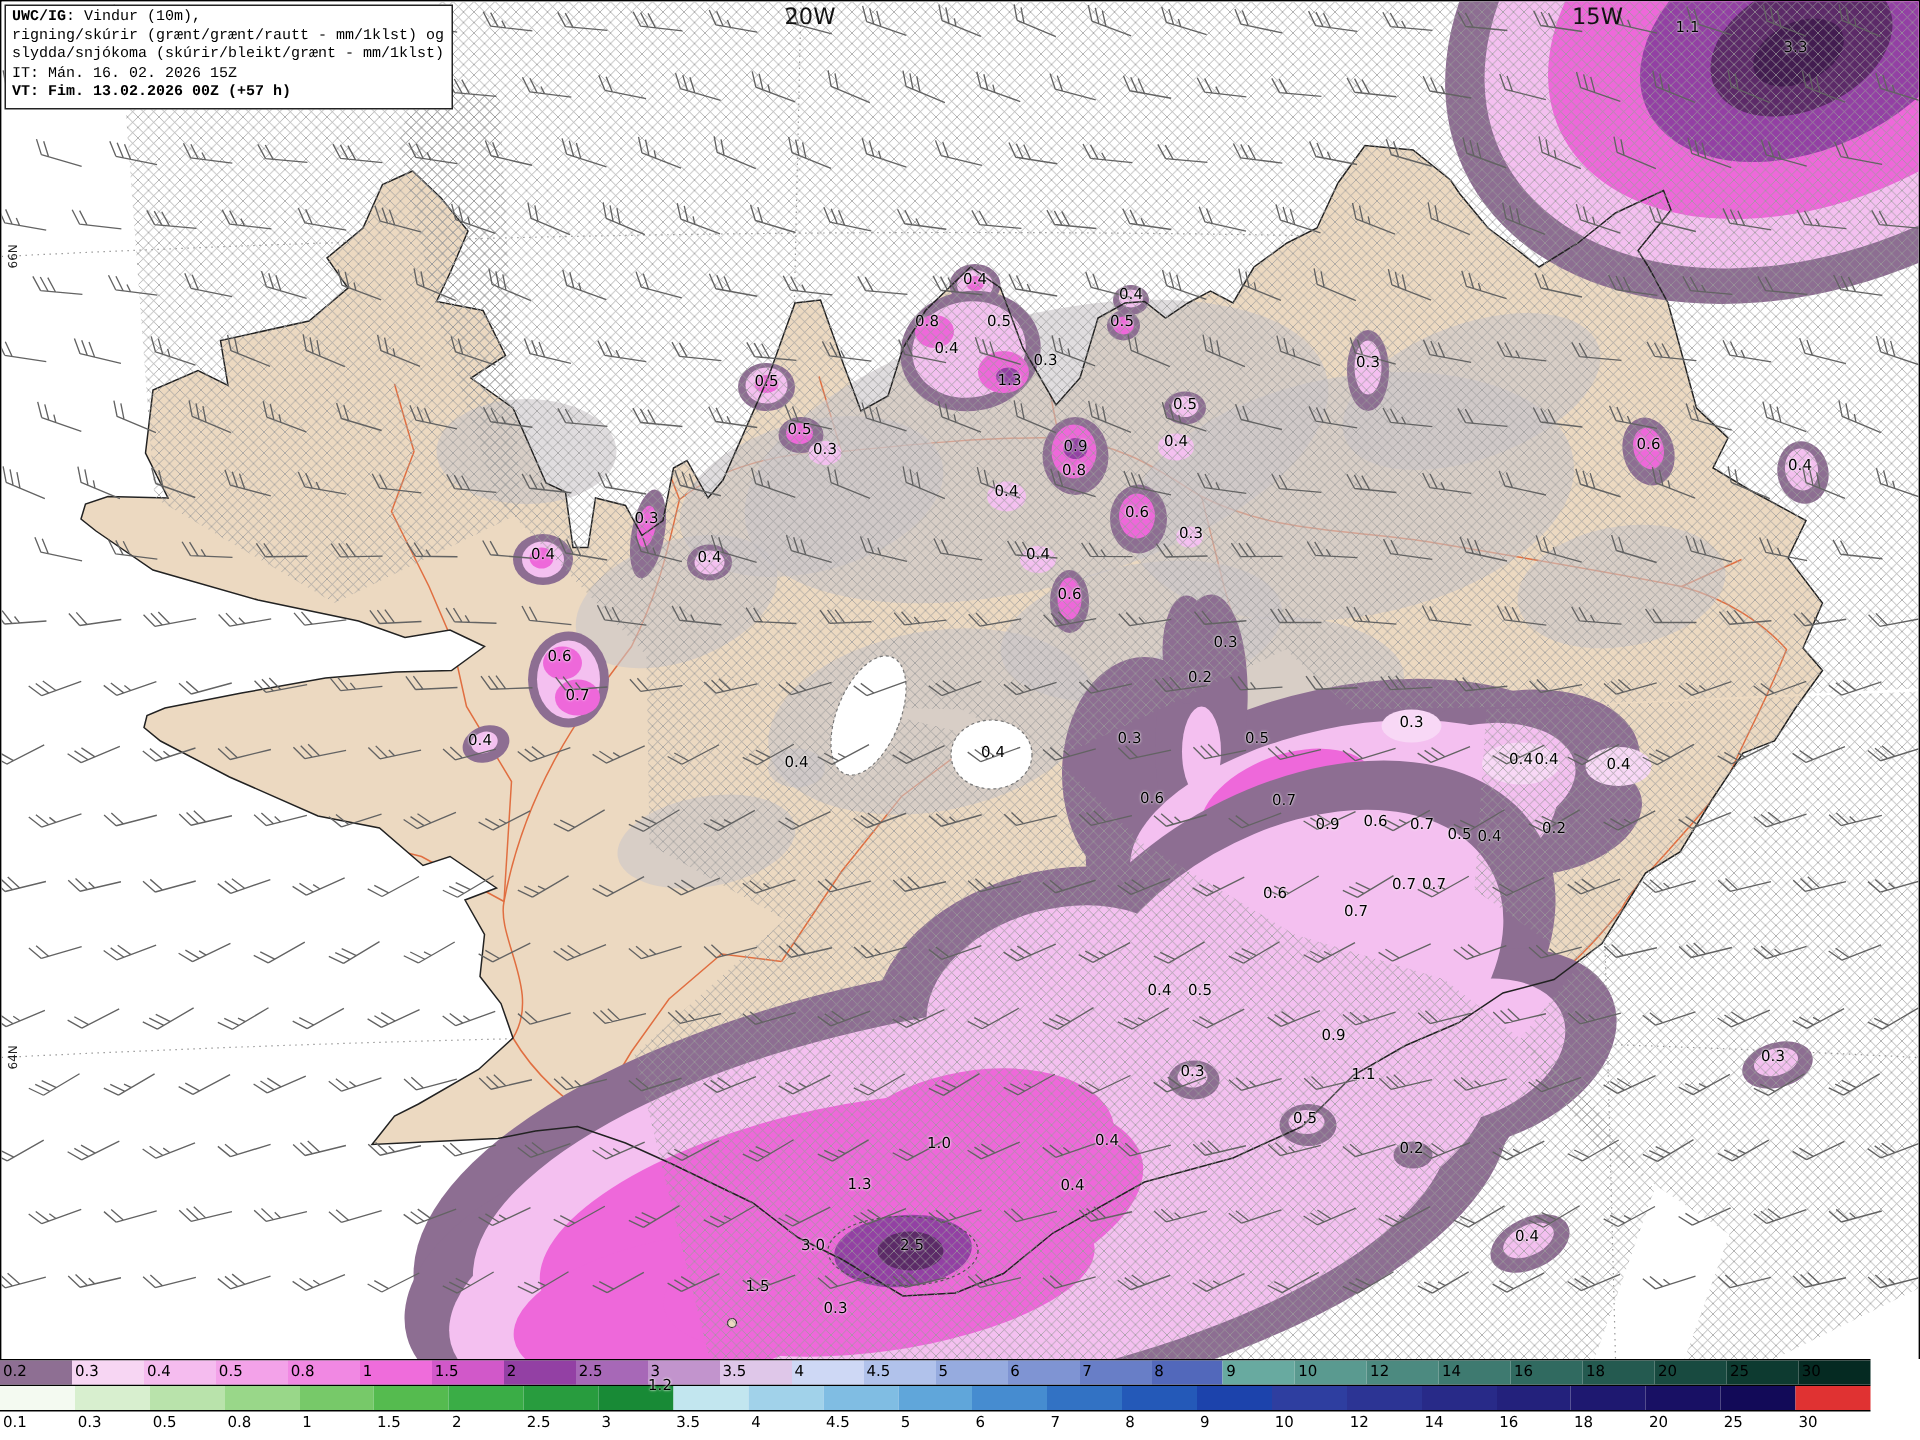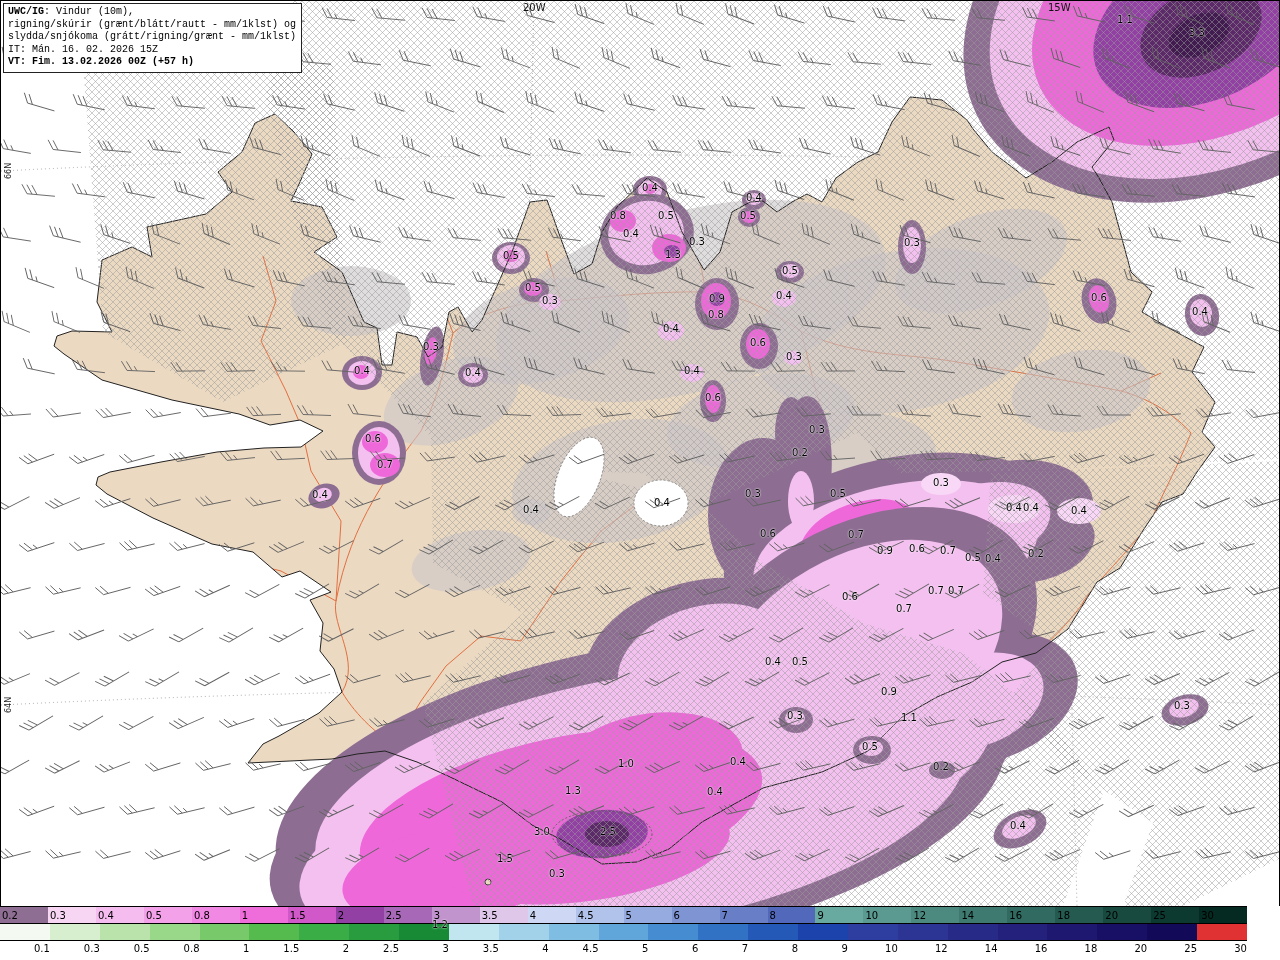--- a/index.html
+++ b/index.html
@@ -1,30 +1,30 @@
 <!DOCTYPE html>
 <html><head>
 <meta charset="utf-8">
 <style>
   html,body{margin:0;padding:0;background:#fff;}
   body{width:1280px;height:960px;overflow:hidden;font-family:"DejaVu Sans",sans-serif;}
   #map{position:relative;width:1280px;height:906px;border:1px solid #000;border-bottom:none;box-sizing:border-box;background:#fff;}
   #mapsvg{position:absolute;left:0;top:0;}
   #titlebox{position:absolute;left:2px;top:2px;background:#fff;border:1px solid #222;padding:2px 5px 3px 4px;font-size:10px;line-height:12.5px;z-index:30;}
   .tl{white-space:nowrap;color:#000;font-family:Liberation Mono, monospace;}
-  .lontag{position:absolute;top:1px;font-size:10px;color:#111;z-index:25;text-align:right;}
+  .lontag{position:absolute;top:1px;font-size:15px;color:#111;z-index:25;text-align:right;}
   .lattag{position:absolute;left:3px;font-size:8px;color:#222;z-index:25;transform-origin:0 0;transform:rotate(-90deg);}
   #labels .plabel{position:absolute;transform:translate(-50%,-50%);font-size:10px;color:#000;z-index:20;white-space:nowrap;
     text-shadow:0 0 2px rgba(255,255,255,.9),0 0 1px rgba(255,255,255,.9);}
   #legend{position:relative;width:1280px;height:54px;background:#fff;}
   .bar{display:flex;width:1247px;height:17px;border-top:1px solid #000;box-sizing:border-box;}
   #bar2{border-top:1px solid #000;}
   .bar .cell{flex:1 1 0;position:relative;}
   .bar .cell span{position:absolute;left:2px;top:50%;transform:translateY(-50%);font-size:10px;color:#000;}
-  #bar2labels{display:flex;width:1247px;height:18px;border-top:1px solid #000;box-sizing:border-box;text-align:right;}
+  #bar2labels{display:flex;width:1247px;height:18px;border-top:1px solid #000;box-sizing:border-box;}
   #bar2labels span{flex:1 1 0;font-size:10px;color:#000;padding-left:2px;line-height:16px;}
 </style>
 </head>
 <body>
 
 <div id="map">
   <svg id="mapsvg" width="1278" height="905" viewBox="0 0 1278 905">
     <defs>
       <pattern id="xh" width="7" height="7" patternUnits="userSpaceOnUse">
         <path d="M0,7 L7,0 M0,0 L7,7" stroke="#9a9a9a" stroke-width="0.5"></path>
@@ -786,22 +786,22 @@
     </div>
   <div id="gratlabels">
       <span class="lontag" style="left: 522px;">20W</span>
       <span class="lontag" style="left: 1047px;">15W</span>
       <span class="lattag" style="top: 178px;">66N</span>
       <span class="lattag" style="top: 712px;">64N</span>
     </div>
 
   <div id="titlebox">
     <div class="tl"><b>UWC/IG</b><span>: Vindur (10m),</span></div>
-    <div class="tl">rigning/skúrir (grænt/blátt/rautt - mm/1klst) og</div>
-    <div class="tl">slydda/snjókoma (grátt/rigning/grænt - mm/1klst)</div>
+    <div class="tl">rigning/skúrir (grænt/grænt/rautt - mm/1klst) og</div>
+    <div class="tl">slydda/snjókoma (skúrir/bleikt/grænt - mm/1klst)</div>
     <div class="tl"><span>IT:</span> <span>Mán. 16. 02. 2026 15Z</span></div>
     <div class="tl"><b>VT:</b> <b>Fim. 13.02.2026 00Z (+57 h)</b></div>
   </div>
 </div>
 
 <div id="legend">
   <div id="bar1" class="bar">
       <div class="cell" style="background: rgb(142, 111, 147);">
         <span>0.2</span>
       </div>

